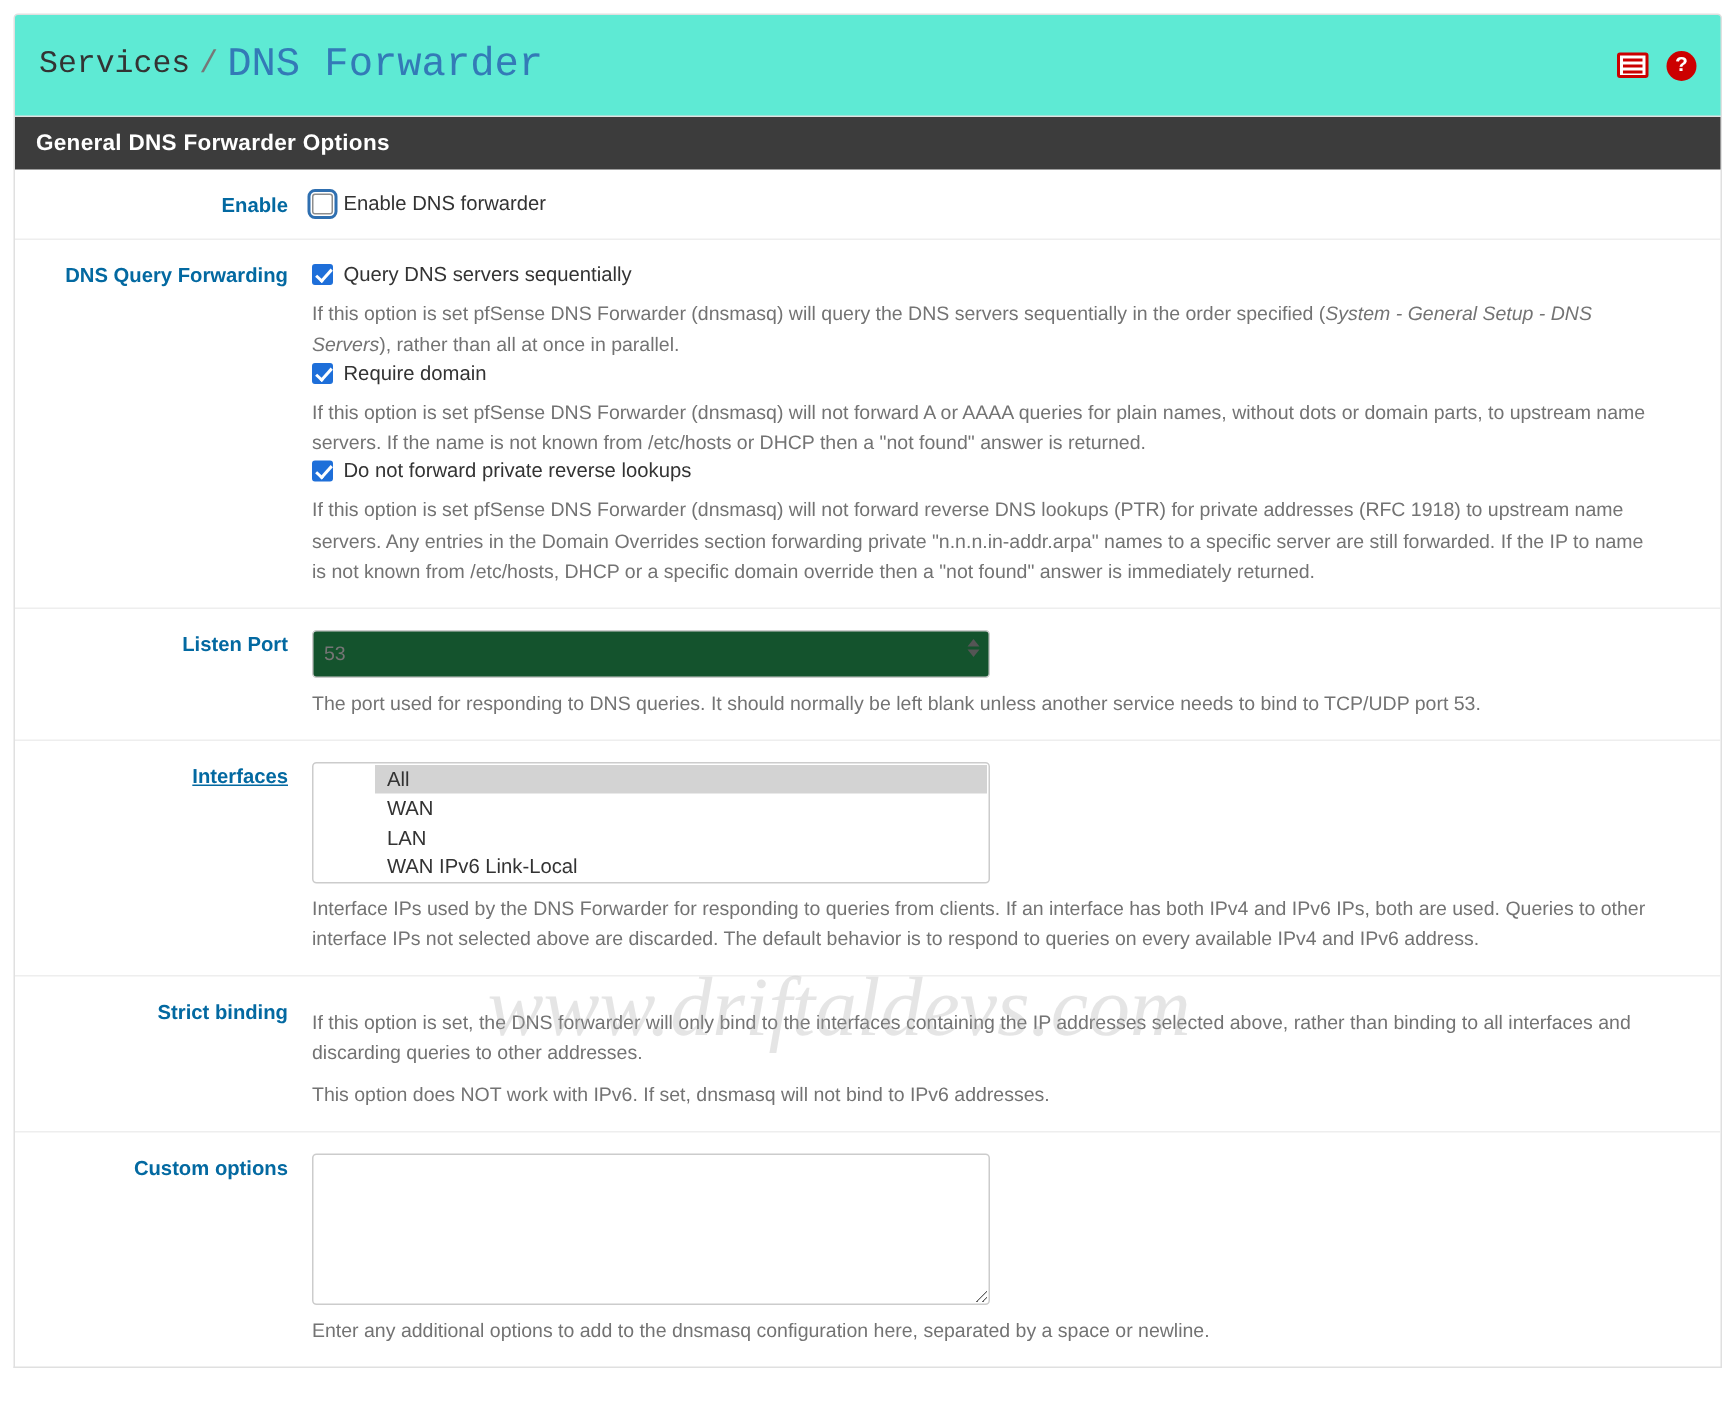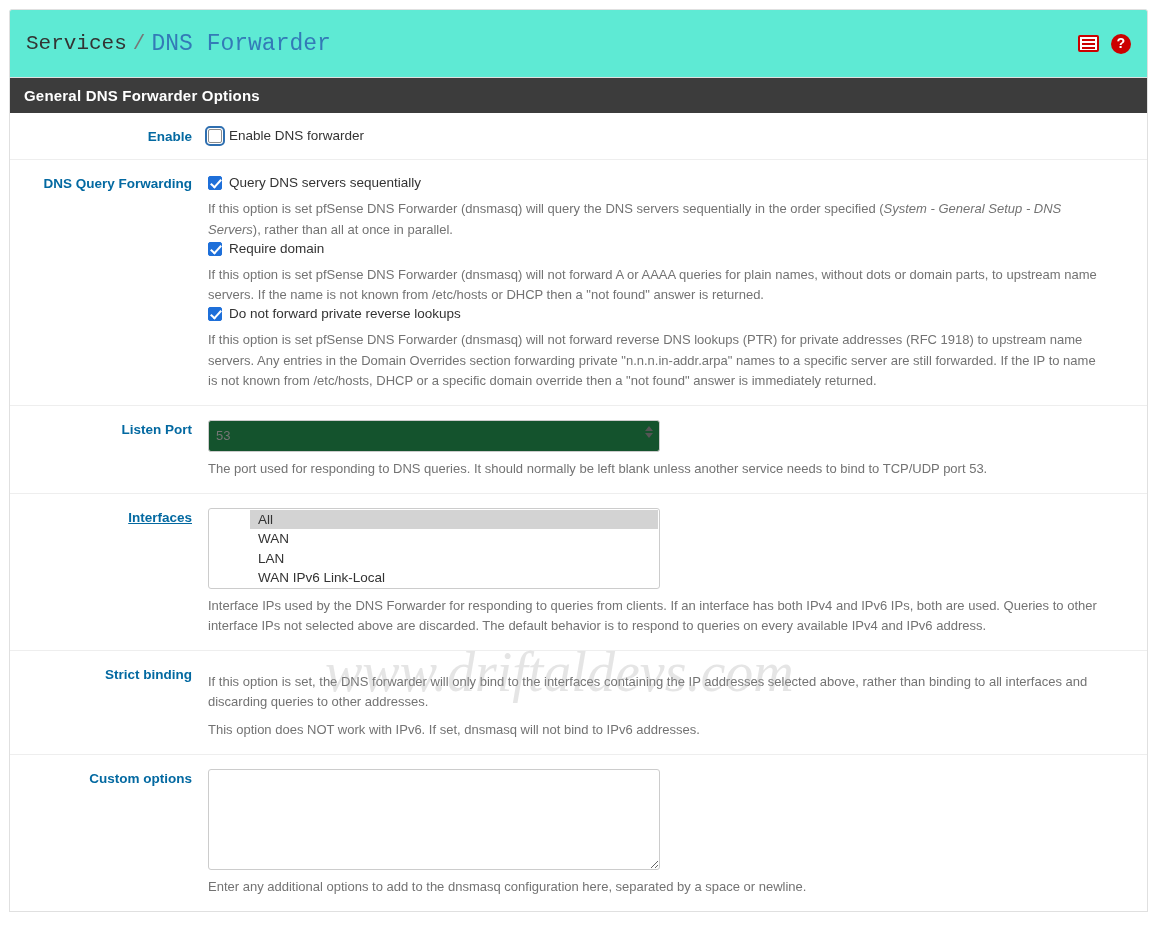--- a/index.html
+++ b/index.html
@@ -33,21 +33,21 @@
     font-size: 21px;
     color: #333333;
     line-height: 1;
   }
   .crumb-sep {
     font-size: 21px;
     color: #777777;
     margin: 0 6px 0 6px;
   }
   .crumb-link {
-    font-size: 23px;
+    font-size: 27px;
     color: #337ab7;
     text-decoration: none;
     cursor: pointer;
   }
   .header-icons {
     margin-left: auto;
     display: flex;
     align-items: center;
     gap: 12px;
   }

